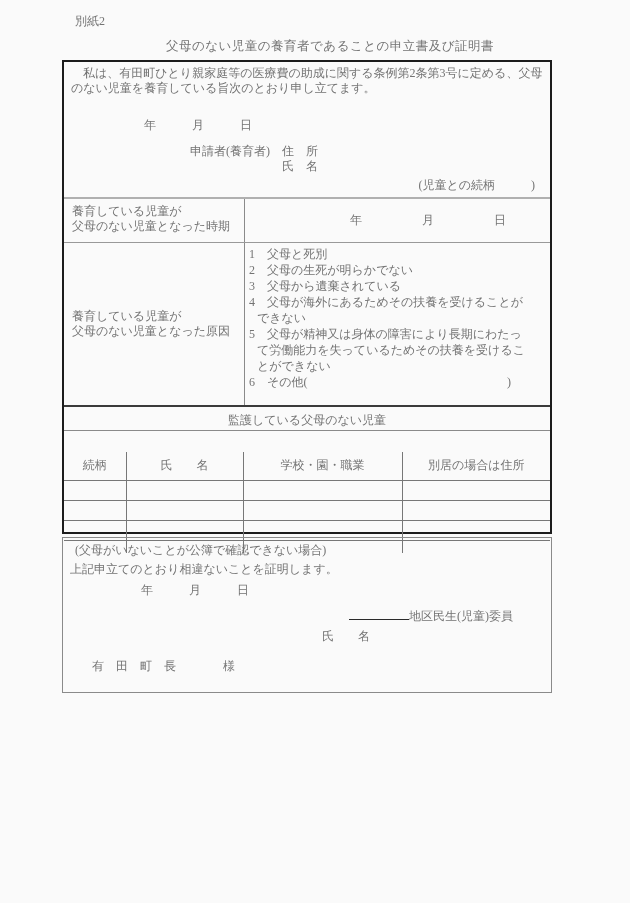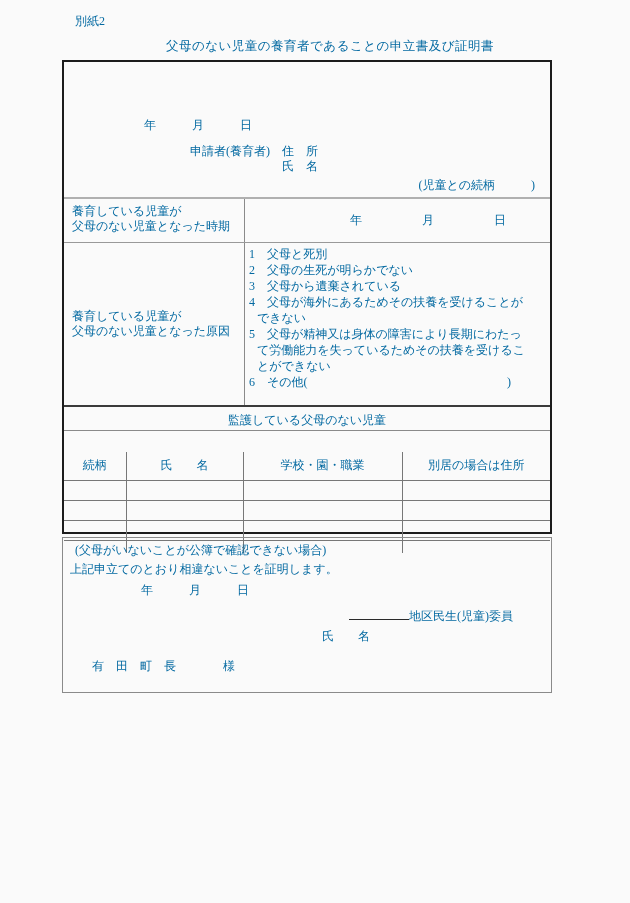--- a/index.html
+++ b/index.html
@@ -1,20 +1,20 @@
 <!DOCTYPE html>
 <html><head>
 <meta charset="utf-8">
 <style>
   * { margin:0; padding:0; box-sizing:border-box; }
   html,body { background:#fafafa; }
   .page {
     position:relative; width:630px; height:831px; background:#fafafa;
     font-family:"Liberation Serif","DejaVu Serif",serif;
-    font-size:12px; color:#0369a1; overflow:hidden;
+    font-size:12px; color:#737373; overflow:hidden;
   }
   .attach { position:absolute; left:75px; top:13px; }
   .doc-title { position:absolute; left:15px; top:38px; width:630px; text-align:center; font-size:12.5px; letter-spacing:0.5px; }
 
   
   .main-box { position:absolute; left:62px; top:60px; width:490px; height:474px; border:2px solid #1c1c1c; }
 
   .sec-a { position:relative; height:135px; }
   .statement { padding:4px 6px 0 7px; line-height:15px; }
   .decl-date { position:absolute; left:80px; top:55px; }
@@ -62,20 +62,22 @@
 
 <div class="page">
 
   <div class="attach">別紙2</div>
   <div class="doc-title">父母のない児童の養育者であることの申立書及び証明書</div>
 
   <div class="main-box">
 
     <div class="sec-a">
       <div class="statement">
+        <div>　私は、有田町ひとり親家庭等の医療費の助成に関する条例第2条第3号に定める、父母</div>
+        <div>のない児童を養育している旨次のとおり申し立てます。</div>
       </div>
       <div class="decl-date">年　　　月　　　日</div>
       <div class="applicant-line">
         <span>申請者(養育者)</span><span class="addr">住　所</span>
       </div>
       <div class="name-line">氏　名</div>
       <div class="relationship">(児童との続柄　　　)</div>
     </div>
 
     <div class="row when-row">

